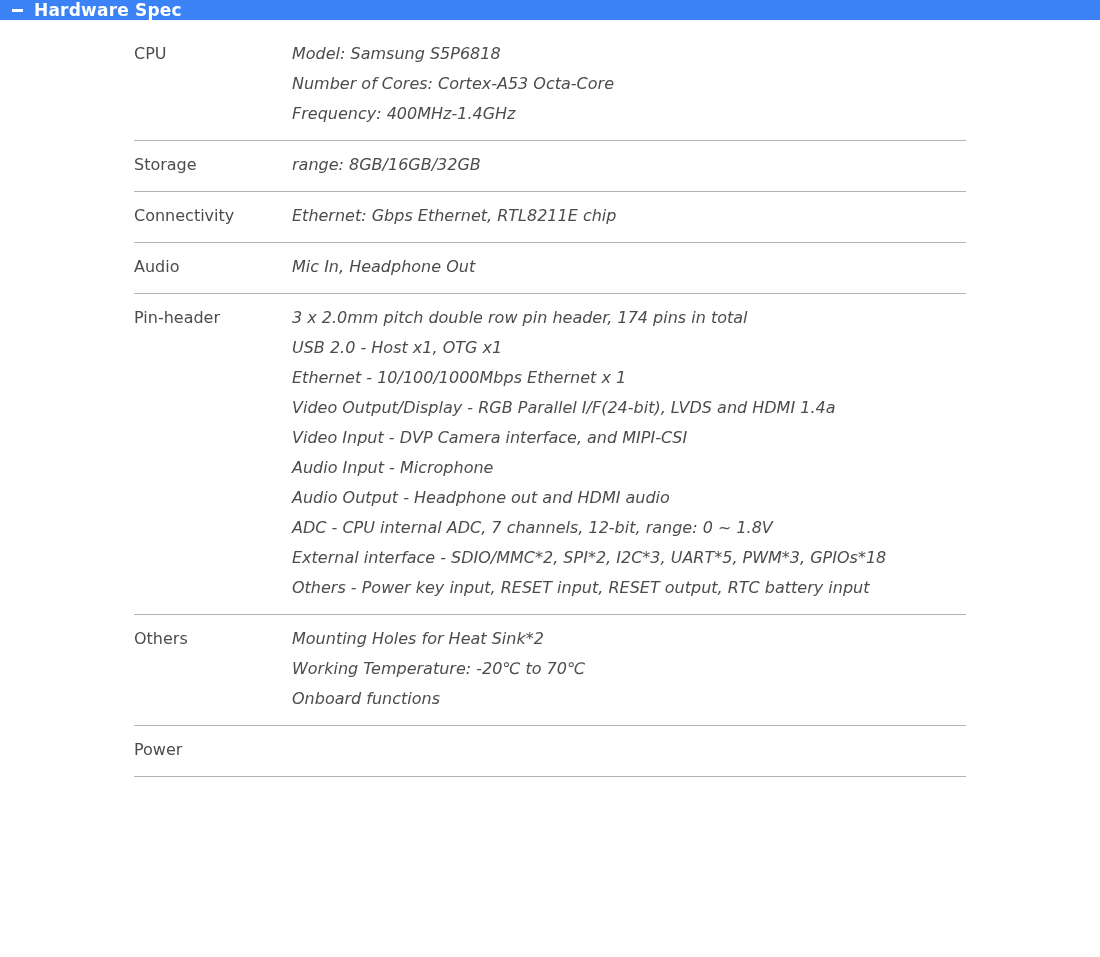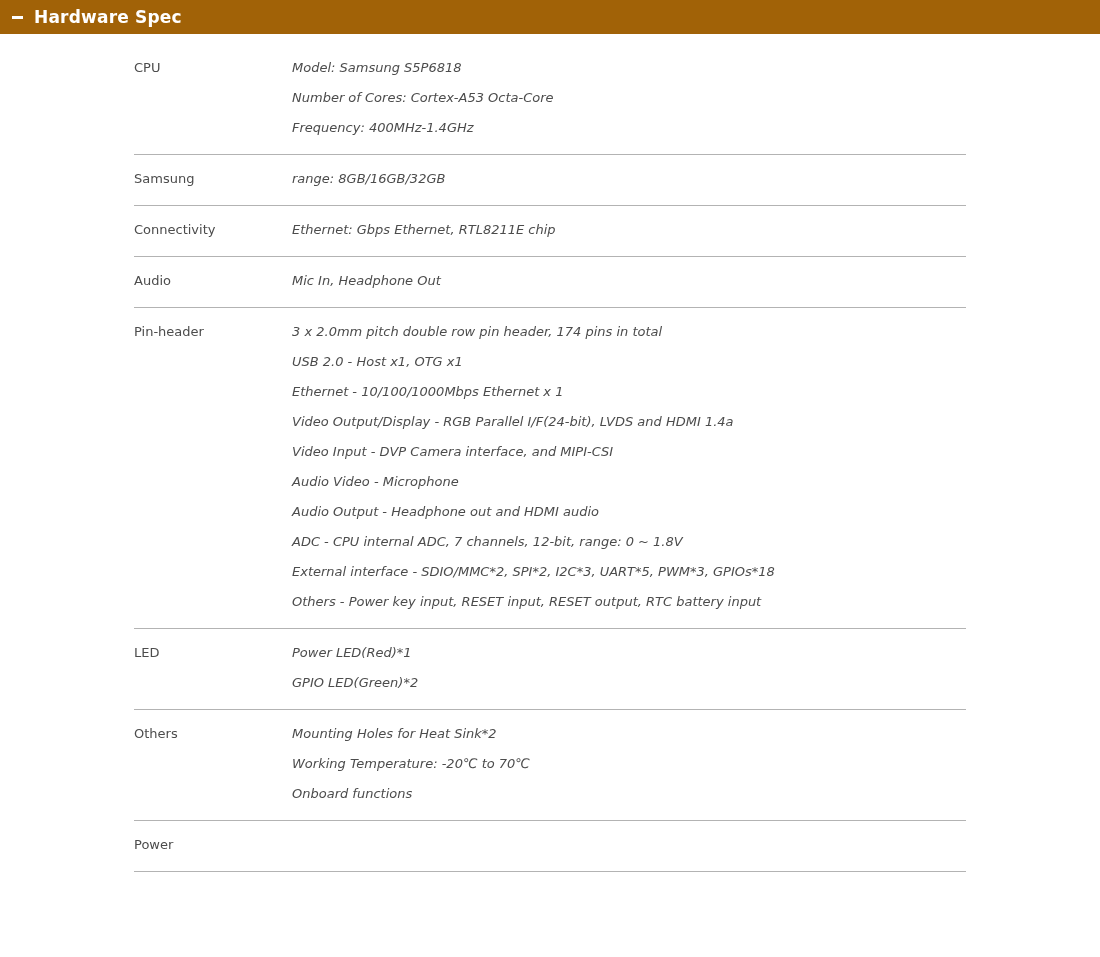--- a/index.html
+++ b/index.html
@@ -9,22 +9,22 @@
   body {
     width: 1100px;
     height: 957px;
     background: #ffffff;
     font-family: "DejaVu Sans", "Liberation Sans", sans-serif;
     overflow: hidden;
   }
 
   
   .header-bar {
-    height: 34px;
-    background: #a16207;
+    height: 20px;
+    background: #3b82f6;
     display: flex;
     align-items: center;
     padding-left: 12px;
     box-sizing: border-box;
   }
   .collapse-icon {
     width: 11px;
     height: 3px;
     background: #ffffff;
     display: inline-block;
@@ -52,21 +52,21 @@
     border-collapse: collapse;
     table-layout: fixed;
   }
   table.spec-table tr {
     border-bottom: 1px solid #b3b3b3;
   }
   table.spec-table td {
     vertical-align: top;
     padding: 9px 0 11px 0;
     color: #4c4c4c;
-    font-size: 13px;
+    font-size: 16px;
     line-height: 30px;
     font-weight: normal;
   }
   td.spec-label {
     width: 158px;
     padding-right: 10px;
   }
   td.spec-value {
     width: 674px;
   }
@@ -89,21 +89,21 @@
     <tbody>
         <tr>
           <td class="spec-label">CPU</td>
           <td class="spec-value">
             <span class="spec-line">Model: Samsung S5P6818</span>
             <span class="spec-line">Number of Cores: Cortex-A53 Octa-Core</span>
             <span class="spec-line">Frequency: 400MHz-1.4GHz</span>
           </td>
         </tr>
         <tr>
-          <td class="spec-label">Samsung</td>
+          <td class="spec-label">Storage</td>
           <td class="spec-value">
             <span class="spec-line">range: 8GB/16GB/32GB</span>
           </td>
         </tr>
         <tr>
           <td class="spec-label">Connectivity</td>
           <td class="spec-value">
             <span class="spec-line">Ethernet: Gbps Ethernet, RTL8211E chip</span>
           </td>
         </tr>
@@ -114,32 +114,25 @@
           </td>
         </tr>
         <tr>
           <td class="spec-label">Pin-header</td>
           <td class="spec-value">
             <span class="spec-line">3 x 2.0mm pitch double row pin header, 174 pins in total</span>
             <span class="spec-line">USB 2.0 - Host x1, OTG x1</span>
             <span class="spec-line">Ethernet - 10/100/1000Mbps Ethernet x 1</span>
             <span class="spec-line">Video Output/Display - RGB Parallel I/F(24-bit), LVDS and HDMI 1.4a</span>
             <span class="spec-line">Video Input - DVP Camera interface, and MIPI-CSI</span>
-            <span class="spec-line">Audio Video - Microphone</span>
+            <span class="spec-line">Audio Input - Microphone</span>
             <span class="spec-line">Audio Output - Headphone out and HDMI audio</span>
             <span class="spec-line">ADC - CPU internal ADC, 7 channels, 12-bit, range: 0 ~ 1.8V</span>
             <span class="spec-line">External interface - SDIO/MMC*2, SPI*2, I2C*3, UART*5, PWM*3, GPIOs*18</span>
             <span class="spec-line">Others - Power key input, RESET input, RESET output, RTC battery input</span>
-          </td>
-        </tr>
-        <tr>
-          <td class="spec-label">LED</td>
-          <td class="spec-value">
-            <span class="spec-line">Power LED(Red)*1</span>
-            <span class="spec-line">GPIO LED(Green)*2</span>
           </td>
         </tr>
         <tr>
           <td class="spec-label">Others</td>
           <td class="spec-value">
             <span class="spec-line">Mounting Holes for Heat Sink*2</span>
             <span class="spec-line">Working Temperature: -20℃ to 70℃</span>
             <span class="spec-line">Onboard functions</span>
           </td>
         </tr>

